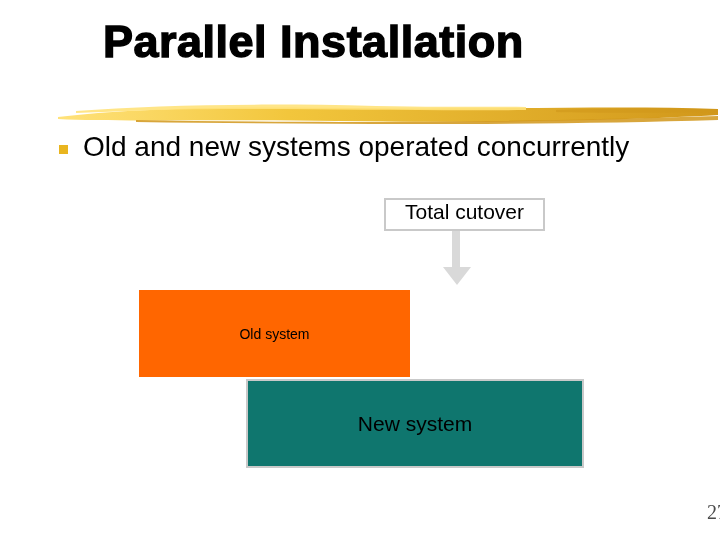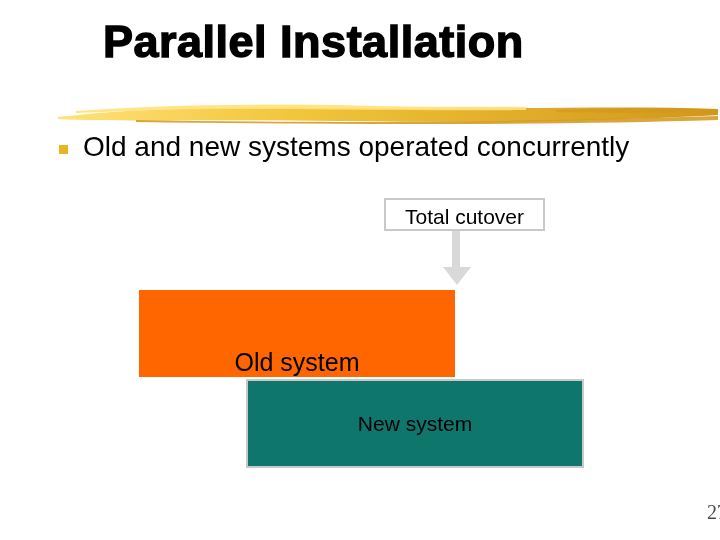--- a/index.html
+++ b/index.html
@@ -54,46 +54,46 @@
   }
   .cutover-box {
     position: absolute;
     left: 384px;
     top: 198px;
     width: 157px;
     height: 29px;
     background: #ffffff;
     border: 2px solid var(--diagram-border, #C9C9C9);
     display: flex;
-    align-items: flex-end;
+    align-items: flex-start;
     justify-content: center;
     font-size: 21px;
     white-space: nowrap;
   }
   .down-arrow {
     position: absolute;
     left: 441px;
     top: 231px;
     width: 32px;
     height: 55px;
   }
   .down-arrow rect, .down-arrow polygon {
     fill: var(--arrow-fill, #D9D9D9);
   }
   .old-box {
     position: absolute;
     left: 139px;
     top: 290px;
-    width: 316px;
+    width: 271px;
     height: 87px;
     background: var(--old-system-fill, #FF6600);
     display: flex;
-    align-items: flex-end;
+    align-items: center;
     justify-content: center;
-    font-size: 25px;
+    font-size: 14px;
   }
   .new-box {
     position: absolute;
     left: 246px;
     top: 379px;
     width: 334px;
     height: 85px;
     background: #0f766e;
     border: 2px solid var(--diagram-border, #C9C9C9);
     display: flex;

